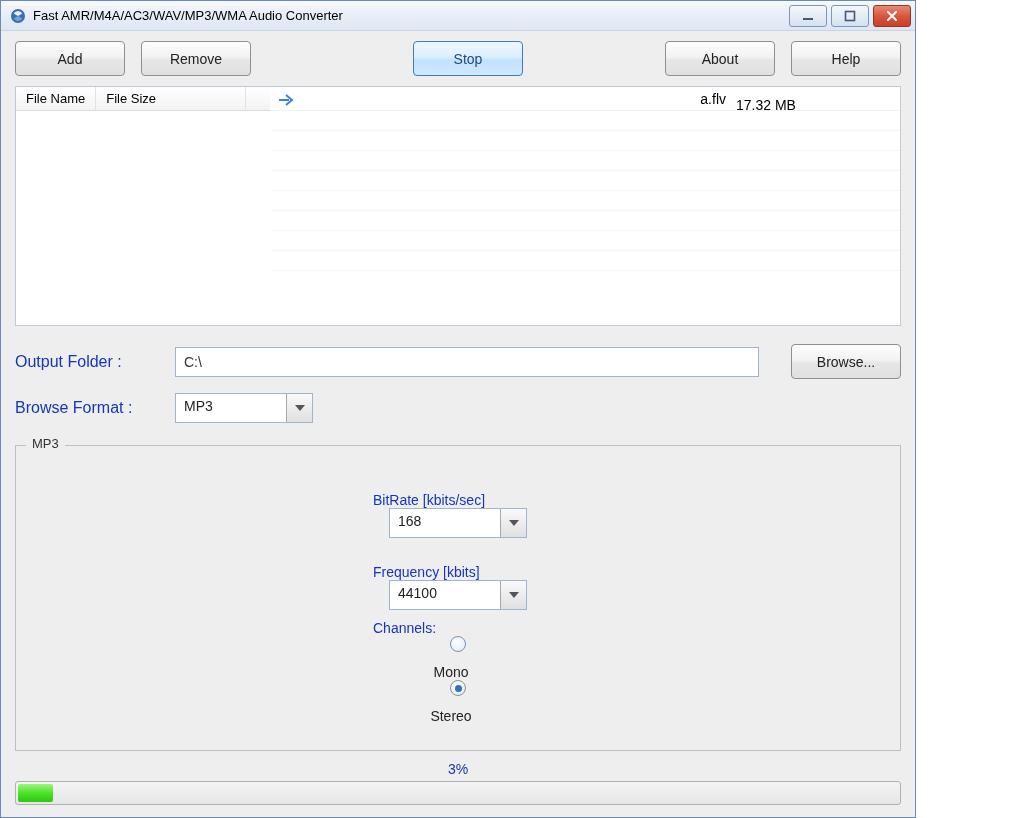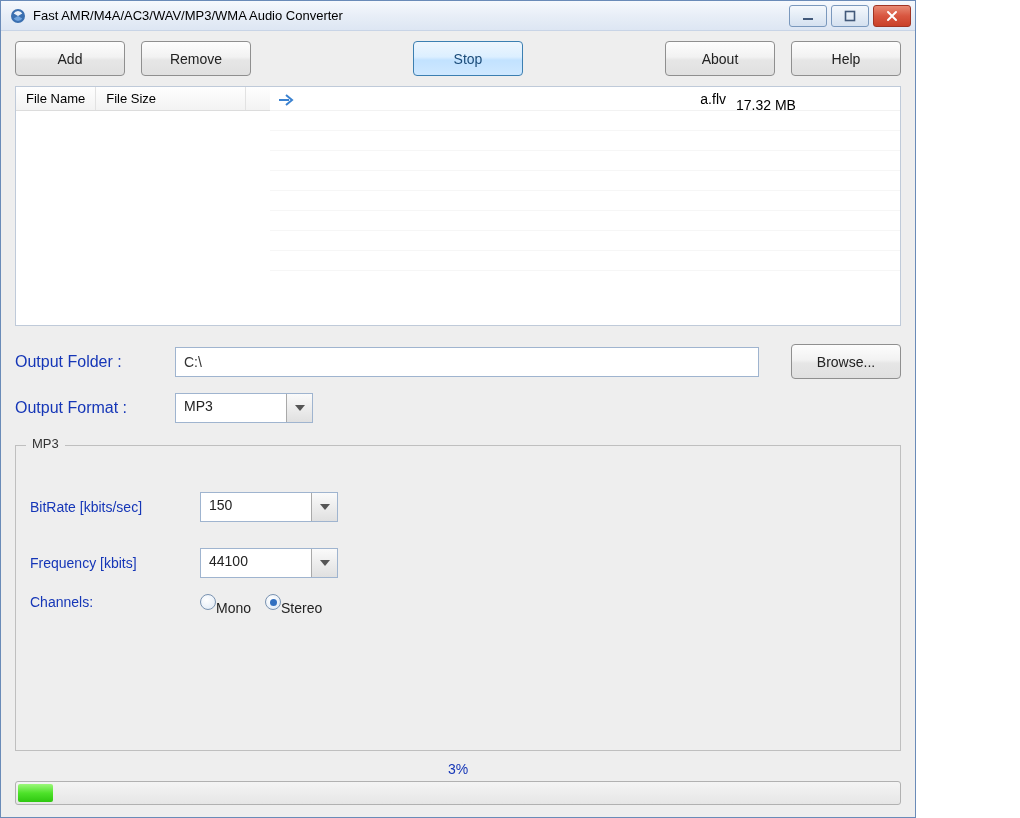--- a/index.html
+++ b/index.html
@@ -159,20 +159,21 @@
   top: -10px; left: 10px;
   background: #eeeeee;
   padding: 0 6px;
   font-size: 13px;
   color: #333;
 }
 .group-row {
   display: flex;
   align-items: center;
   margin-top: 26px;
+  flex-direction: column;
 }
 .group-row:first-of-type { margin-top: 30px; }
 .group-label { width: 170px; color: #1536b7; font-size: 14px; }
 .radio {
   width: 16px; height: 16px;
   border-radius: 50%;
   border: 1px solid #7a93b1;
   background: radial-gradient(circle at 40% 35%, #fff, #dde8f5);
   display: inline-flex; align-items: center; justify-content: center;
   cursor: pointer;
@@ -279,37 +280,37 @@
       </div>
     </div>
 
     <div class="form-rows">
       <div class="form-row">
         <div class="form-label">Output Folder :</div>
         <input class="text-input" type="text" value="C:\" style="">
         <button class="btn browse-btn">Browse...</button>
       </div>
       <div class="form-row">
-        <div class="form-label">Output Format :</div>
+        <div class="form-label">Browse Format :</div>
         <div class="combo">
           <div class="combo-val">MP3</div>
           <div class="combo-btn">
               <div class="tri"></div>
             </div>
         </div>
       </div>
     </div>
 
     <fieldset class="groupbox">
       <span class="groupbox-title">MP3</span>
 
       <div class="group-row">
         <div class="group-label">BitRate [kbits/sec]</div>
         <div class="combo">
-          <div class="combo-val">150</div>
+          <div class="combo-val">168</div>
           <div class="combo-btn">
               <div class="tri"></div>
             </div>
         </div>
       </div>
 
       <div class="group-row">
         <div class="group-label">Frequency [kbits]</div>
         <div class="combo">
           <div class="combo-val">44100</div>

